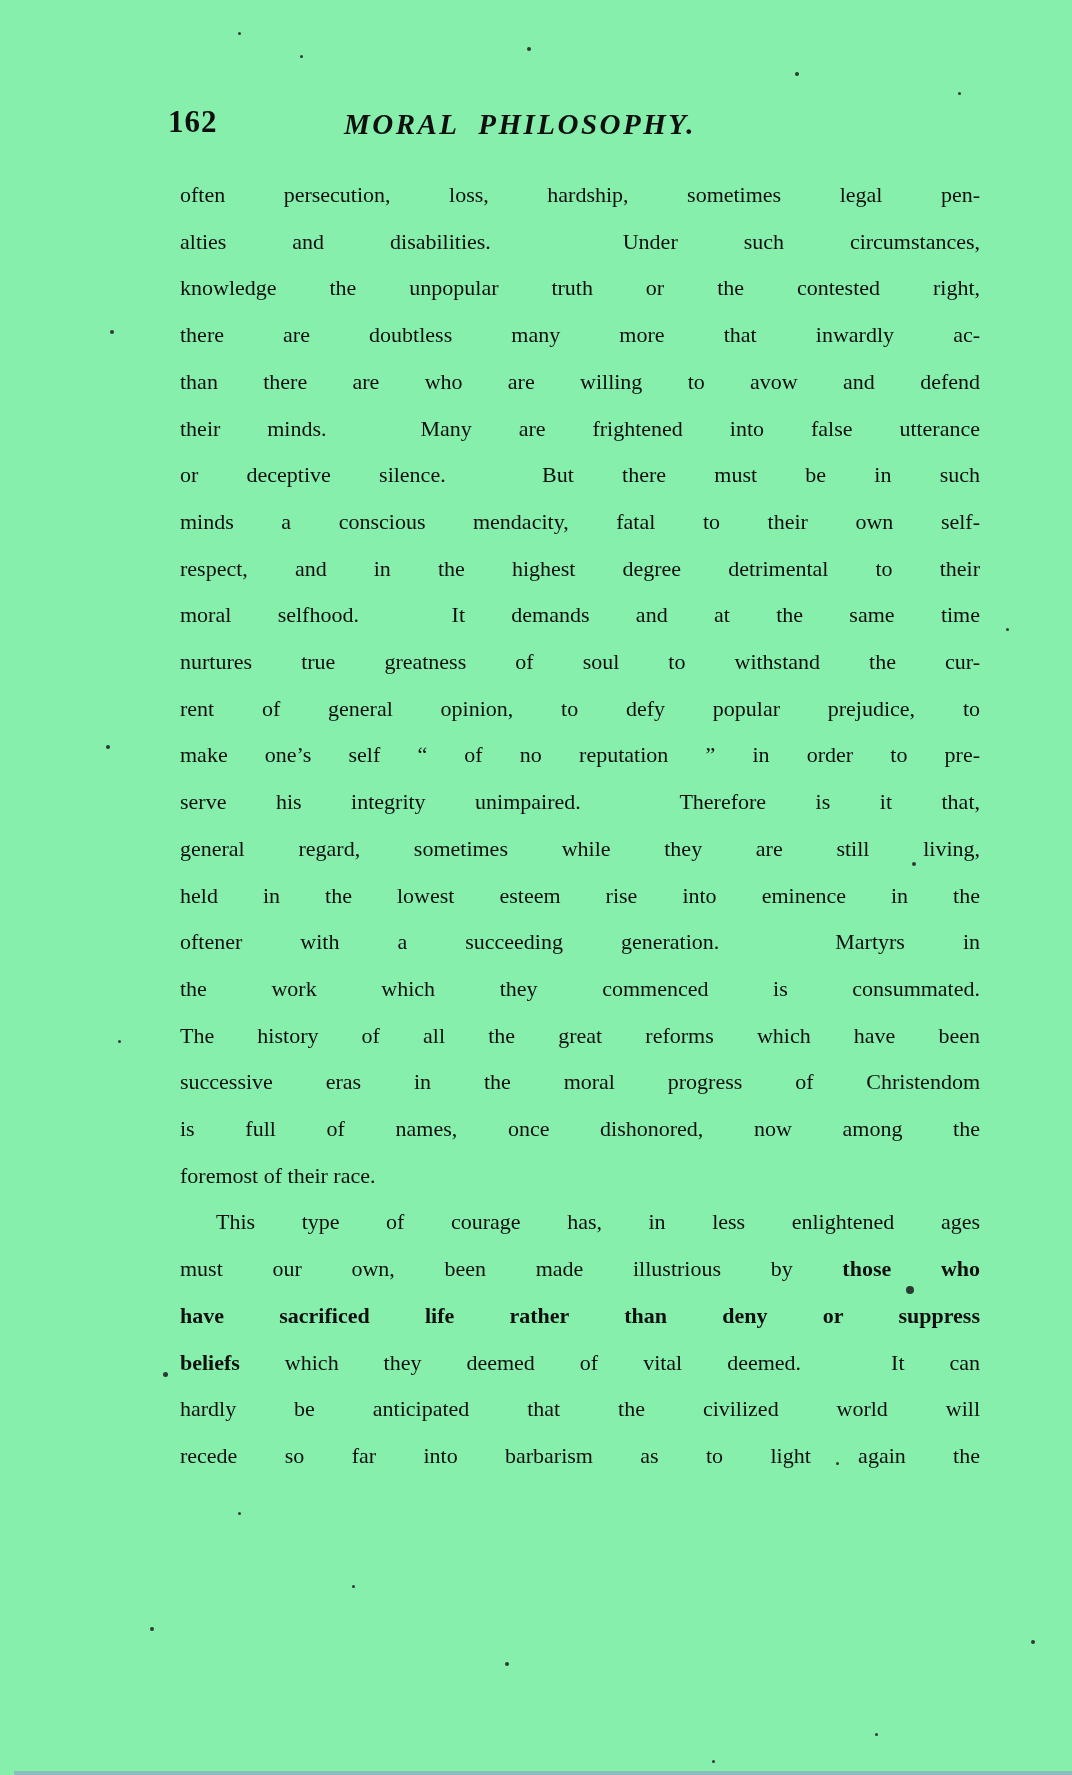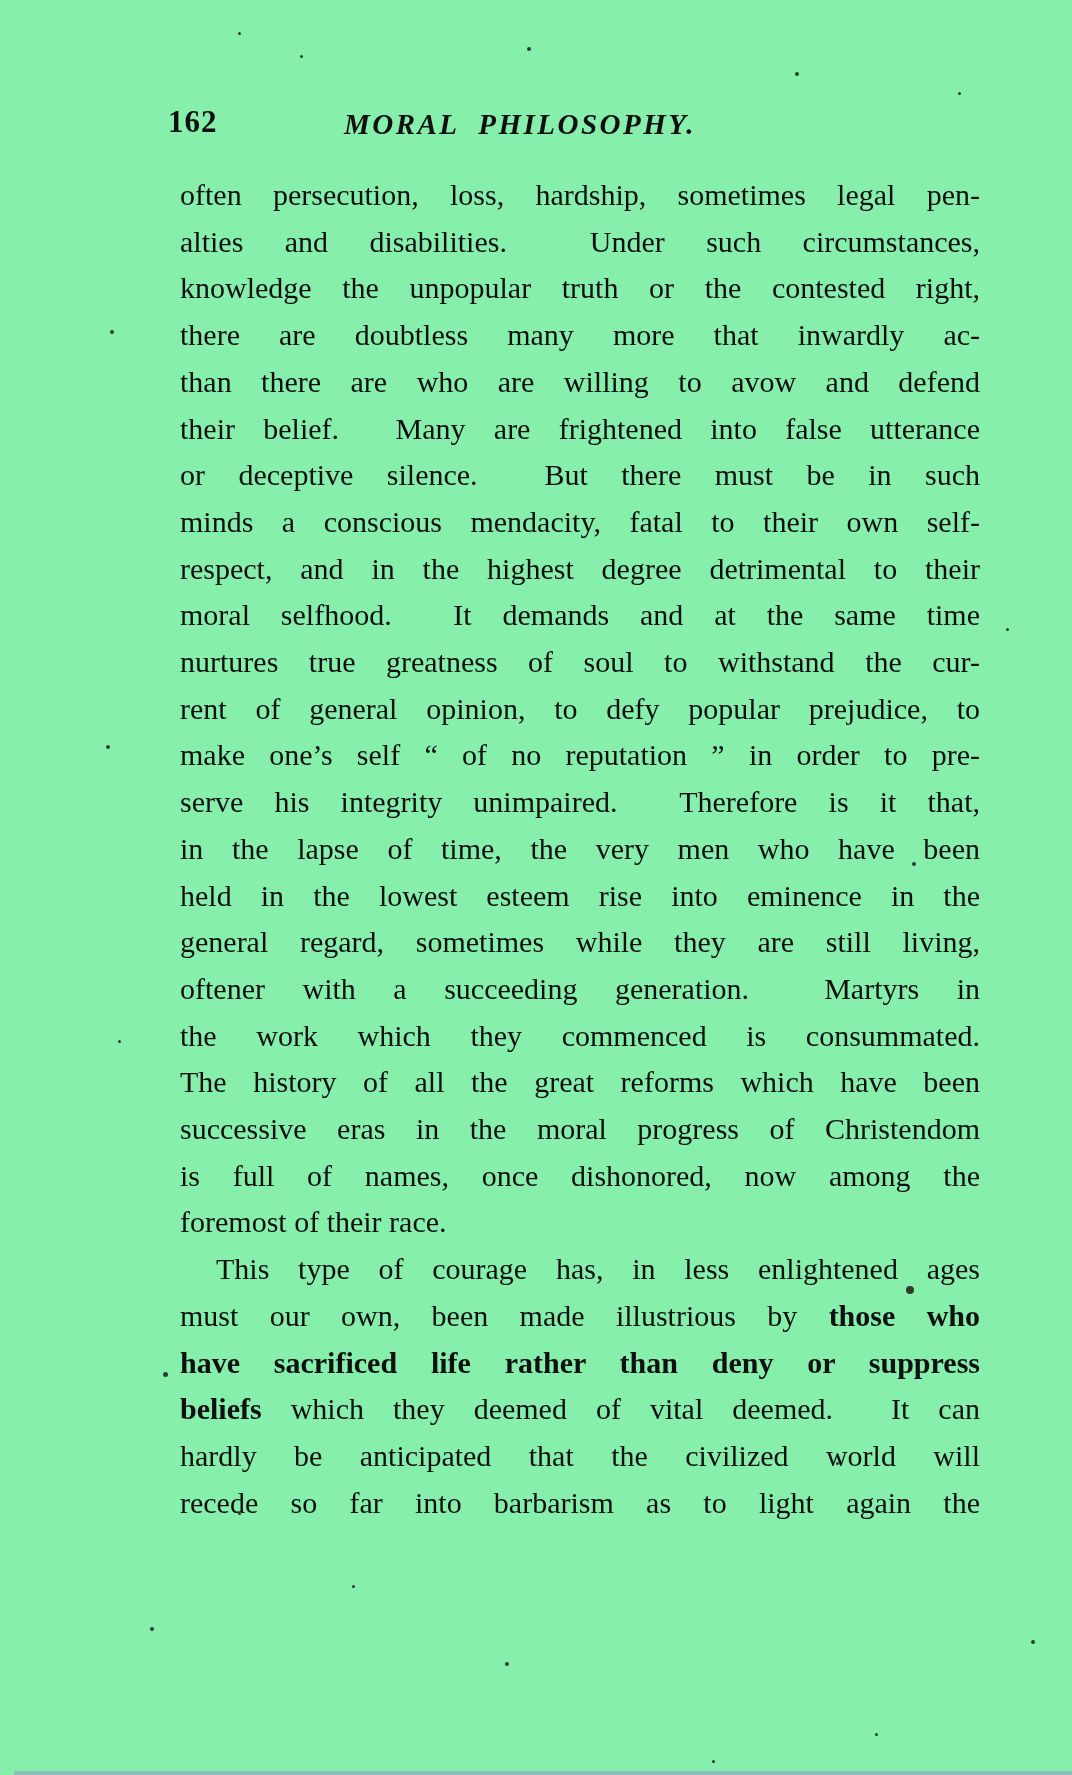--- a/index.html
+++ b/index.html
@@ -30,21 +30,21 @@
     font-weight: bold;
     font-size: 29px;
     letter-spacing: 2.5px;
     word-spacing: 10px;
   }
   .text-block {
     position: absolute;
     top: 172px;
     left: 180px;
     width: 800px;
-    font-size: 30px;
+    font-size: 22px;
     line-height: 46.7px;
   }
   .para { margin: 0; }
   .line {
     text-align: justify;
     text-align-last: justify;
     white-space: pre-wrap;
     text-rendering: optimizeLegibility;
   }
   .line.flush { text-align-last: left; }
@@ -73,32 +73,31 @@
   <div class="page-number">162</div>
   <div class="running-head">MORAL PHILOSOPHY.</div>
 
   <div class="text-block">
       <div class="para">
         <div class="line"><span>often persecution, loss, hardship, sometimes legal pen-</span></div>
         <div class="line"><span>alties and disabilities.  Under such circumstances,</span></div>
         <div class="line"><span>knowledge the unpopular truth or the contested right,</span></div>
         <div class="line"><span>there are doubtless many more that inwardly ac-</span></div>
         <div class="line"><span>than there are who are willing to avow and defend</span></div>
-        <div class="line"><span>their belief.  Many are frightened into false utterance</span></div>
+        <div class="line"><span>their minds.  Many are frightened into false utterance</span></div>
         <div class="line"><span>or deceptive silence.  But there must be in such</span></div>
         <div class="line"><span>minds a conscious mendacity, fatal to their own self-</span></div>
         <div class="line"><span>respect, and in the highest degree detrimental to their</span></div>
         <div class="line"><span>moral selfhood.  It demands and at the same time</span></div>
         <div class="line"><span>nurtures true greatness of soul to withstand the cur-</span></div>
         <div class="line"><span>rent of general opinion, to defy popular prejudice, to</span></div>
         <div class="line"><span>make one’s self “ of no reputation ” in order to pre-</span></div>
         <div class="line"><span>serve his integrity unimpaired.  Therefore is it that,</span></div>
-        <div class="line"><span>in the lapse of time, the very men who have been</span></div>
+        <div class="line"><span>general regard, sometimes while they are still living,</span></div>
         <div class="line"><span>held in the lowest esteem rise into eminence in the</span></div>
-        <div class="line"><span>general regard, sometimes while they are still living,</span></div>
         <div class="line"><span>oftener with a succeeding generation.  Martyrs in</span></div>
         <div class="line"><span>the work which they commenced is consummated.</span></div>
         <div class="line"><span>The history of all the great reforms which have been</span></div>
         <div class="line"><span>successive eras in the moral progress of Christendom</span></div>
         <div class="line"><span>is full of names, once dishonored, now among the</span></div>
         <div class="line flush"><span>foremost of their race.</span></div>
       </div>
       <div class="para">
         <div class="line indent"><span>This type of courage has, in less enlightened ages</span></div>
         <div class="line"><span>must our own, been made illustrious by </span><span class="bold">those who</span></div>

